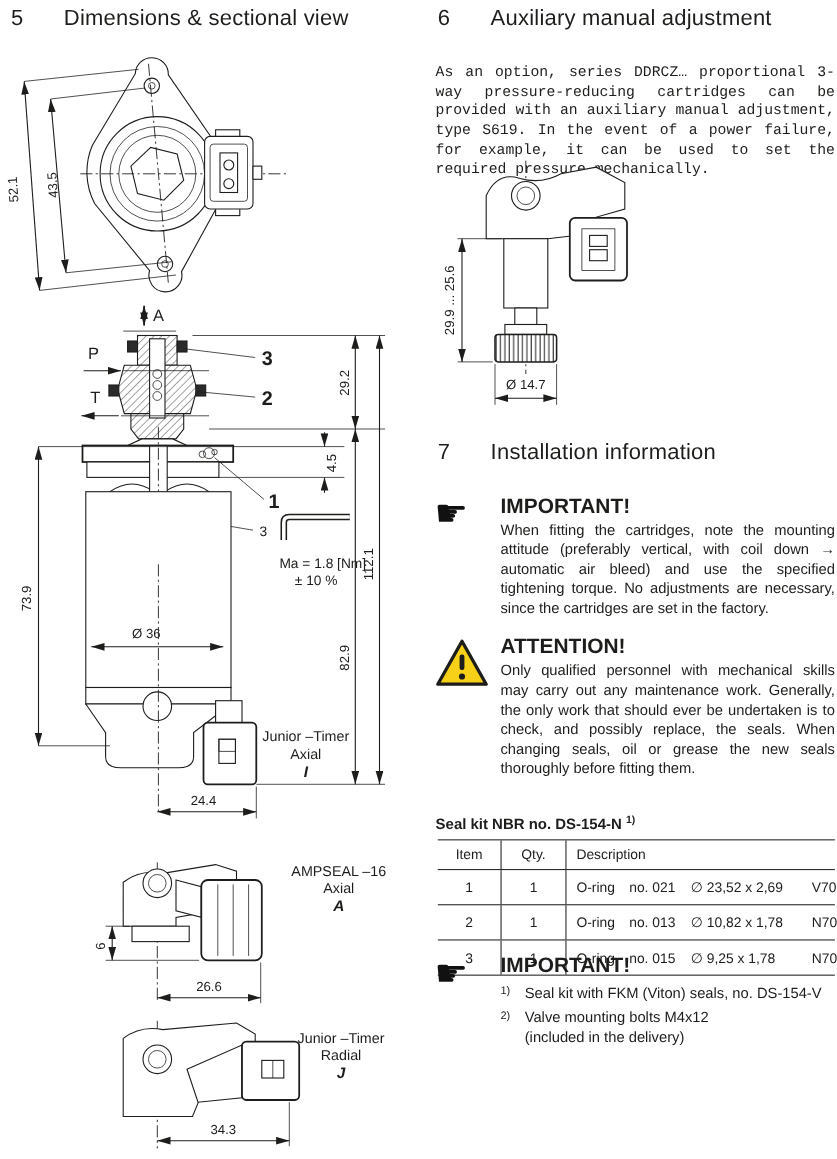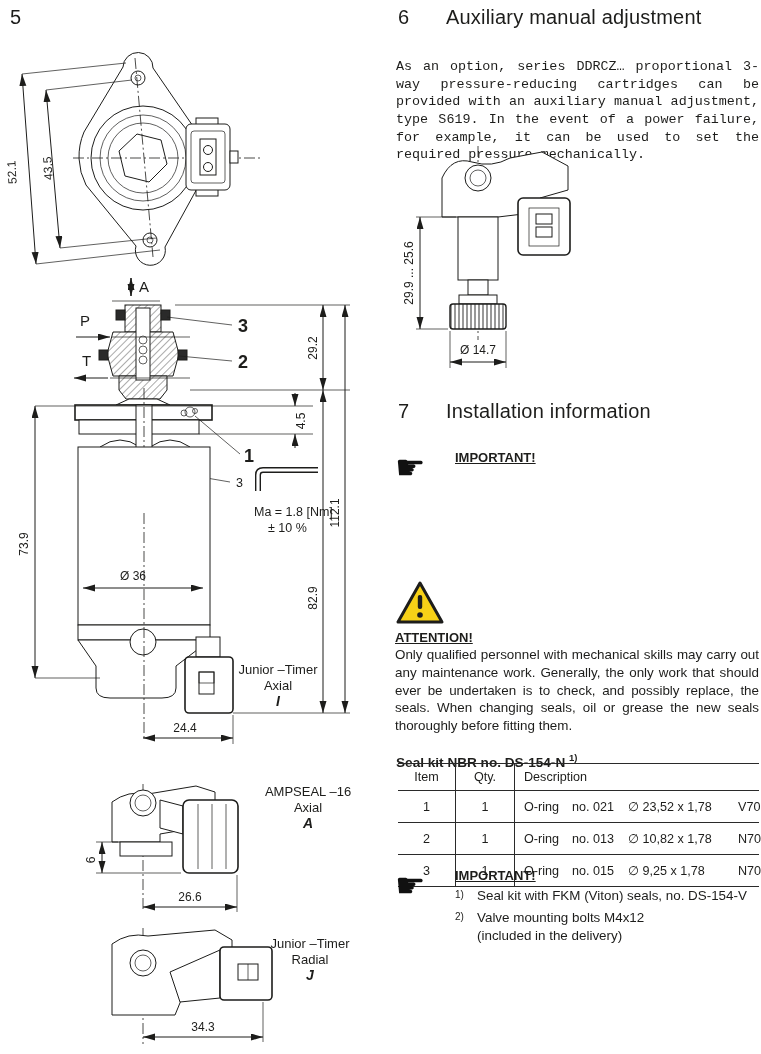--- a/index.html
+++ b/index.html
@@ -5,24 +5,24 @@
   html,body{margin:0;padding:0;background:#fff;}
   #page{position:relative;width:761px;height:1054px;background:#fff;overflow:hidden;
         font-family:"Liberation Sans",sans-serif;color:#1d1d1b;}
   .abs{position:absolute;}
   .heading{display:flex;font-size:20px;letter-spacing:.2px;color:#1d1d1b;}
   .heading .num{width:48px;}
   .para{font-size:13.4px;line-height:1.32;text-align:justify;font-family:Liberation Mono, monospace;}
   .noteblock{display:flex;}
   .noteblock .icon-col{width:60px;flex:none;padding-top:2px;}
   .noteblock .txt-col{flex:1;}
-  .note-title{font-size:13px;font-weight:bold;margin-bottom:1px;text-decoration:underline;}
+  .note-title{font-size:19px;font-weight:bold;margin-bottom:1px;}
   .note-text{font-size:13.4px;line-height:1.33;text-align:justify;}
   .hand{font-size:34px;line-height:30px;color:#111;}
-  .sealkit{font-size:13.6px;font-weight:bold;margin-top:12px;}
+  .sealkit{font-size:13.6px;font-weight:bold;}
   sup.ref{font-size:9.5px;font-weight:bold;vertical-align:6px;}
   
   .tbl{width:361px;font-size:12.6px;}
   .tr{display:flex;align-items:center;border-top:1.4px solid #2a2a2a;}
   .tr.last{border-bottom:1.4px solid #2a2a2a;}
   .tr .td{display:flex;align-items:center;justify-content:center;}
   .tr .c1{width:57px;height:100%;border-right:1.4px solid #2a2a2a;flex:none;}
   .tr .c2{width:58px;height:100%;border-right:1.4px solid #2a2a2a;flex:none;}
   .tr .c3{flex:1;justify-content:flex-start;padding-left:9px;}
   .tr.th{height:26px;font-weight:normal;}
@@ -69,20 +69,21 @@
       </pattern>
       <pattern id="knurl" width="4" height="6" patternUnits="userSpaceOnUse">
         <rect width="4" height="6" fill="#fff"></rect>
         <line x1="1" y1="0" x2="1" y2="6" stroke="#333" stroke-width="1"></line>
       </pattern>
     </defs>
   </svg>
 
   <div class="abs heading" style="left:10px;top:6px;">
     <span class="num">5</span>
+    <span>Dimensions &amp; sectional view</span>
   </div>
 
   <svg style="left:10px;top:50px;" width="345" height="218" viewBox="0 0 345 218">
 
     <path class="wh" d="M 76,135 A 62,62 0 0 1 74,82 L 113,17 A 15,15 0 1 1 143,18 L 187,82 A 62,62 0 0 1 189,135 L 155,197 A 15,15 0 1 1 126,196 Z"></path>
 
     <circle class="ln" cx="133" cy="108" r="52"></circle>
     <circle class="lnt" cx="133" cy="108" r="43"></circle>
     <circle class="lnt" cx="133" cy="108" r="35"></circle>
     <path class="ln" d="M157,114 L139,132 L115,126 L109,101 L127,84 L151,90 Z"></path>
@@ -313,24 +314,25 @@
 
   <div class="abs heading" style="left:398px;top:400px;">
     <span class="num">7</span>
     <span>Installation information</span>
   </div>
 
   <div class="abs noteblock" style="left:395px;top:450px;width:364px;">
     <div class="icon-col"><span class="hand">☛</span></div>
     <div class="txt-col">
       <div class="note-title">IMPORTANT!</div>
-    </div>
-  </div>
-
-  <div class="abs noteblock" style="left:395px;top:578px;width:364px;flex-direction:column;">
+      <div class="note-text">When fitting the cartridges, note the mounting attitude (preferably vertical, with coil down → automatic air bleed) and use the specified tightening torque. No adjustments are necessary, since the cartridges are set in the factory.</div>
+    </div>
+  </div>
+
+  <div class="abs noteblock" style="left:395px;top:578px;width:364px;">
     <div class="icon-col">
       <svg width="50" height="46" viewBox="0 0 50 46" style="position:static;">
         <path d="M25,3 L47,42 L3,42 Z" fill="#F7D117" stroke="#1d1d1b" stroke-width="3" stroke-linejoin="round"></path>
         <rect x="22.8" y="15" width="4.4" height="14" rx="2" fill="#1d1d1b"></rect>
         <circle cx="25" cy="35" r="2.8" fill="#1d1d1b"></circle>
       </svg>
     </div>
     <div class="txt-col">
       <div class="note-title">ATTENTION!</div>
       <div class="note-text">Only qualified personnel with mechanical skills may carry out any maintenance work. Generally, the only work that should ever be undertaken is to check, and possibly replace, the seals. When changing seals, oil or grease the new seals thoroughly before fitting them.</div>
@@ -346,21 +348,21 @@
       <div class="td c1">Item</div>
       <div class="td c2">Qty.</div>
       <div class="td c3">Description</div>
     </div>
     <div class="tr row">
       <div class="td c1">1</div>
       <div class="td c2">1</div>
       <div class="td c3 desc">
         <span class="w1">O-ring</span>
         <span class="w2">no. 021</span>
-        <span class="w3">∅ 23,52 x 1,78</span>
+        <span class="w3">∅ 23,52 x 2,69</span>
         <span class="w4">V70</span>
       </div>
     </div>
     <div class="tr row">
       <div class="td c1">2</div>
       <div class="td c2">1</div>
       <div class="td c3 desc">
         <span class="w1">O-ring</span>
         <span class="w2">no. 013</span>
         <span class="w3">∅ 10,82 x 1,78</span>

